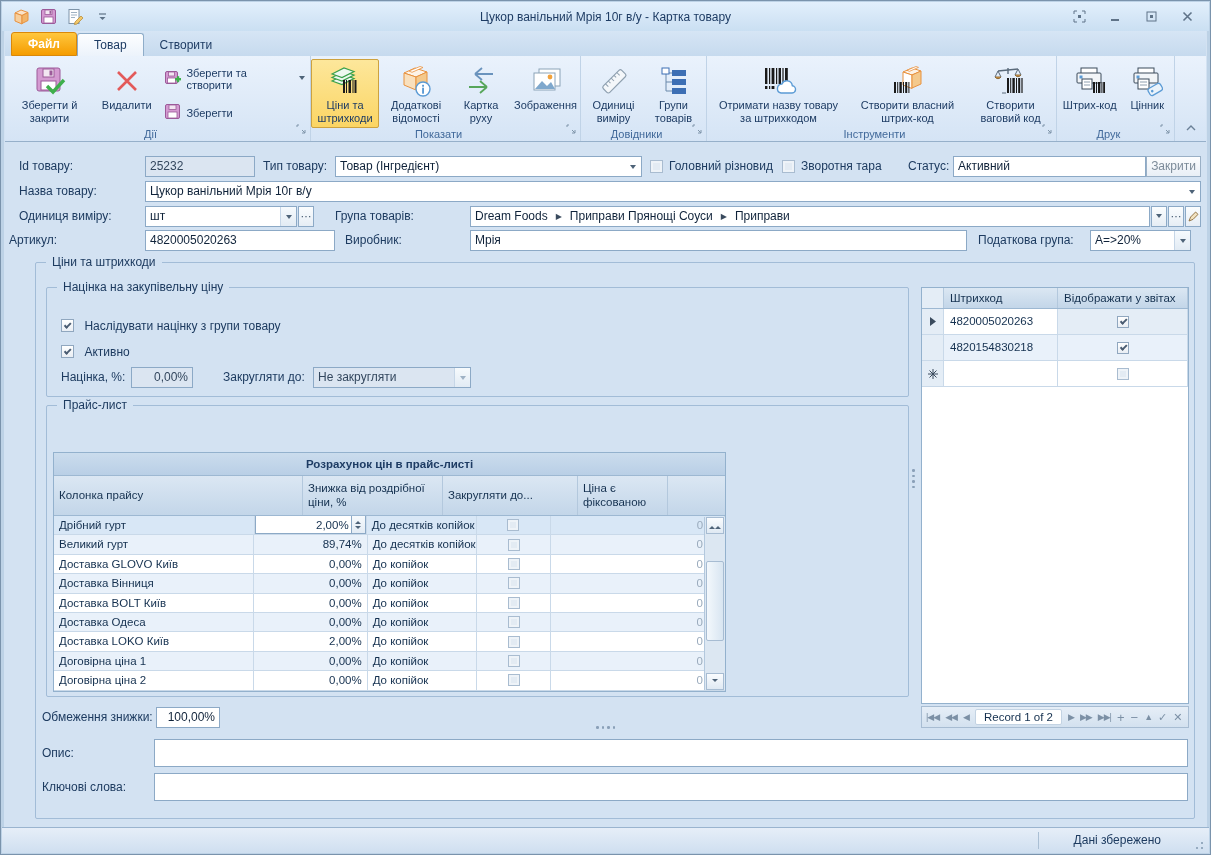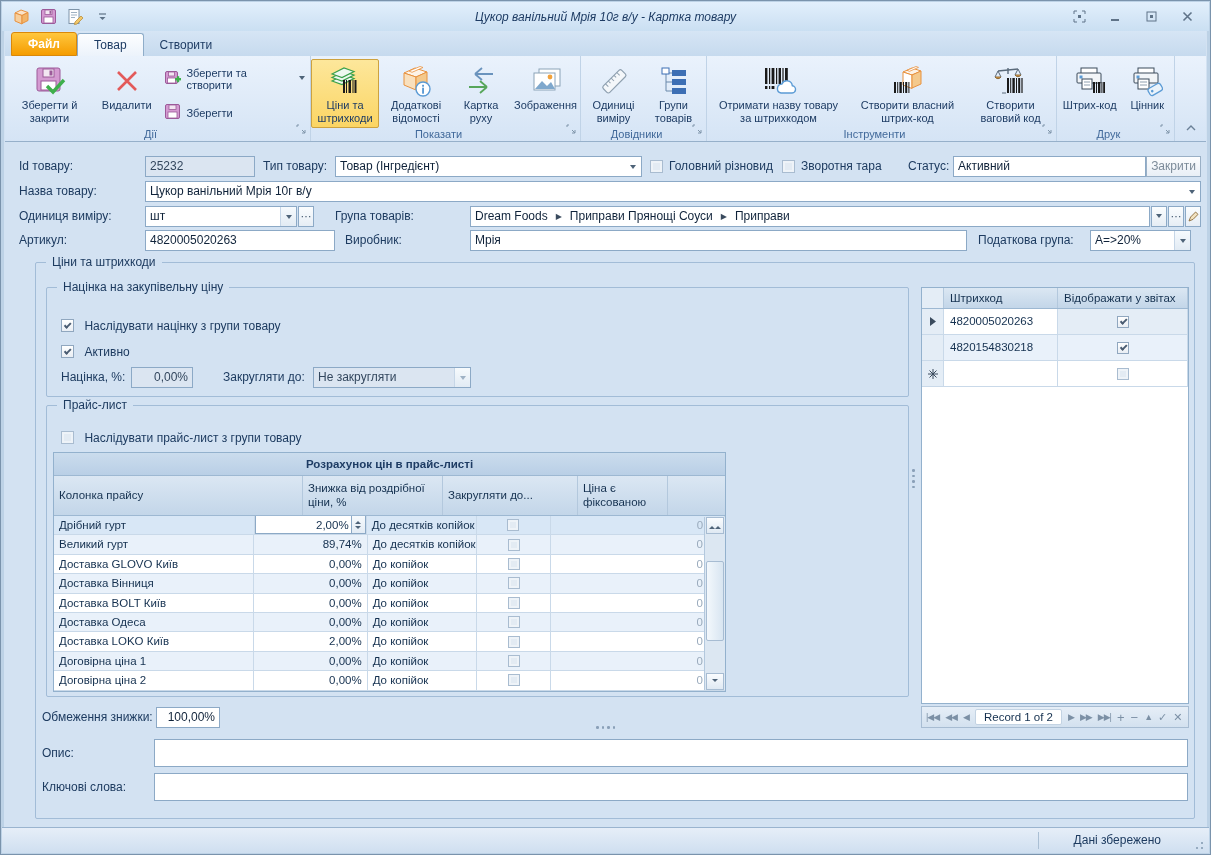--- a/index.html
+++ b/index.html
@@ -7,21 +7,21 @@
   body { background:#9eb6cd; position:relative; overflow:hidden; }
 
   .window { position:absolute; inset:0; border:1px solid #7a93ac; background:#d3e2f2;
             box-shadow: inset 0 0 0 3px #bdd2e6; }
 
   
   .titlebar { position:absolute; top:1px; left:1px; right:1px; height:29px;
               background:linear-gradient(#e2effc,#cadff2); display:flex; align-items:center; }
   .qat { display:flex; align-items:center; gap:9px; padding-left:10px; }
   .qat .qbtn { width:18px; height:18px; display:flex; align-items:center; justify-content:center; }
-  .title-text { position:absolute; left:0; right:0; text-align:center; font-size:12px; color:#1e3c64; pointer-events:none;font-style:italic; }
+  .title-text { position:absolute; left:0; right:0; text-align:center; font-size:12px; color:#1e3c64; pointer-events:none; }
   .wctrl { position:absolute; right:12px; top:6px; display:flex; gap:16px; }
   .wctrl .wbtn { width:20px; height:17px; display:flex; align-items:center; justify-content:center; }
 
   
   .tabrow { position:absolute; top:30px; left:4px; right:4px; height:25px;
             background:linear-gradient(#d6e5f5,#c6daee); display:flex; align-items:flex-end; padding-left:6px; }
   .tab { font-size:12px; color:#1e3c64; padding:4px 16px 4px; border-radius:3px 3px 0 0; }
   .tab.file { background:linear-gradient(#ffc73e,#f59c00); border:1px solid #d9880a; color:#fff; font-weight:bold; }
   .tab.active { background:linear-gradient(#fdfeff,#ecf3fb); border:1px solid #8fadc9; border-bottom:none; }
 
@@ -514,21 +514,21 @@
         </div>
       <div class="minibtn" style="left:1163px">⋯</div>
       <div class="minibtn" style="left:1180px">
         <svg width="11" height="11" viewBox="0 0 11 11">
             <path d="M1 10 l1.6-4 5-5 2.4 2.4 -5 5z" fill="#f2e2c0" stroke="#8a6a3a" stroke-width=".9"></path>
           </svg>
       </div>
     </div>
 
     <div class="frow" style="top:88px">
-      <span class="flabel" style="left:14px">Артикул:</span>
+      <span class="flabel" style="left:4px">Артикул:</span>
       <div class="field" style="left:140px;width:190px">4820005020263</div>
       <span class="flabel" style="left:340px">Виробник:</span>
       <div class="field" style="left:465px;width:497px">Мрія</div>
       <span class="flabel" style="left:973px">Податкова група:</span>
       <div class="field" style="left:1085px;width:101px;padding-right:18px">
         <span>A=&gt;20%</span>
         <span class="combo-arrow">
             <span class="tri-d"></span>
           </span>
       </div>
@@ -553,24 +553,20 @@
         <div class="field disabled" style="left:266px;top:79px;width:158px;padding-right:18px">
           <span>Не закругляти</span>
           <span class="combo-arrow">
               <span class="tri-d dim"></span>
             </span>
         </div>
       </div>
 
       <div class="gbox" style="left:10px;top:142px;width:863px;height:292px">
         <span class="gcap">Прайс-лист</span>
-        <div style="position:absolute;left:14px;top:22px">
-          <span class="cb pale"></span>
-          <span class="cb-label">Наслідувати прайс-лист з групи товару</span>
-        </div>
 
         <div class="ptable" style="left:6px;top:46px;width:673px;height:240px">
           <div class="pt-banner">Розрахунок цін в прайс-листі</div>
           <div class="pt-hrow">
             <div class="pt-hcell c1">Колонка прайсу</div>
             <div class="pt-hcell c2" style="text-align:left;justify-content:flex-start">Знижка від роздрібної ціни, %</div>
             <div class="pt-hcell c3">Закругляти до...</div>
             <div class="pt-hcell c4" style="justify-content:flex-start;text-align:left">Ціна є фіксованою</div>
             <div class="pt-hcell chead"></div>
           </div>

